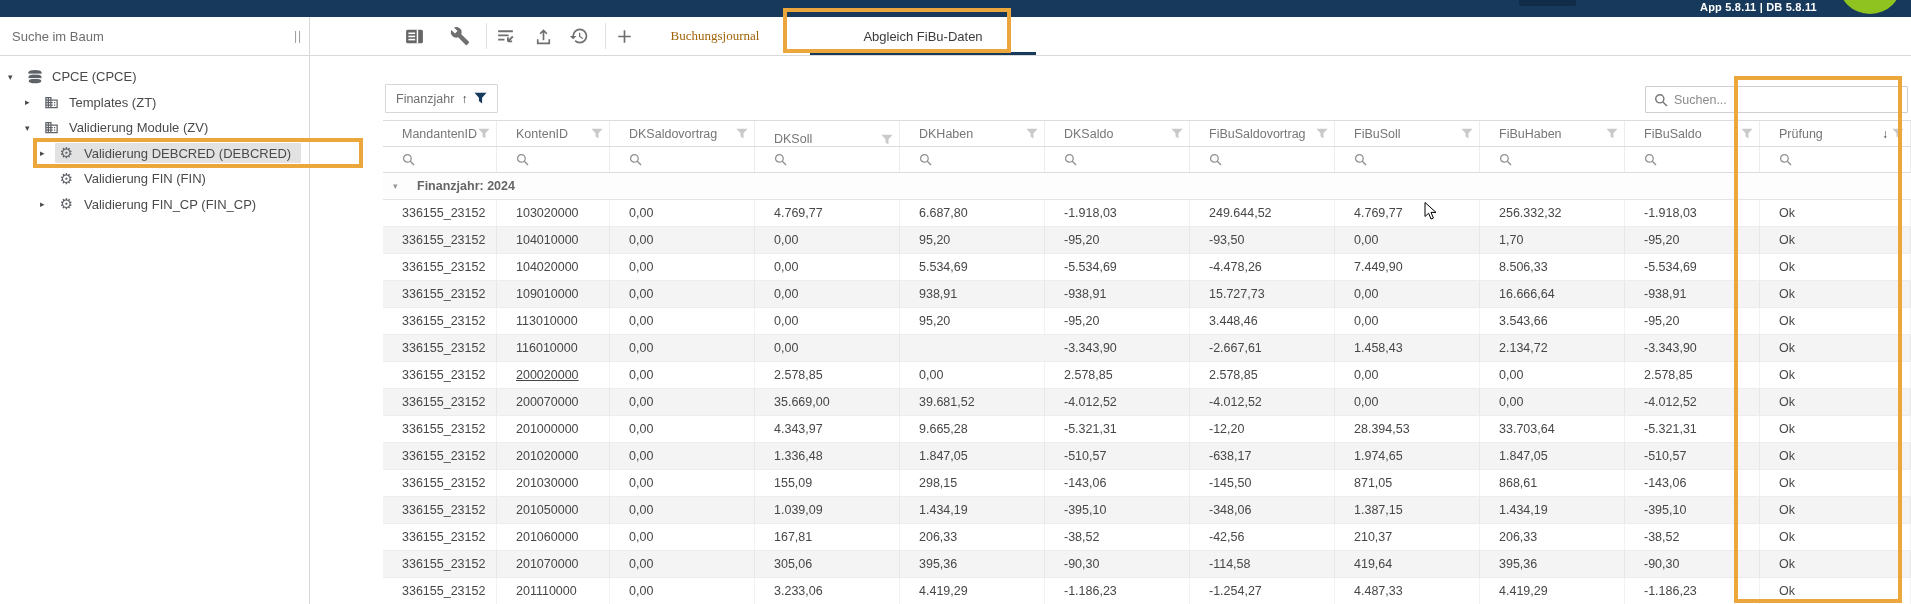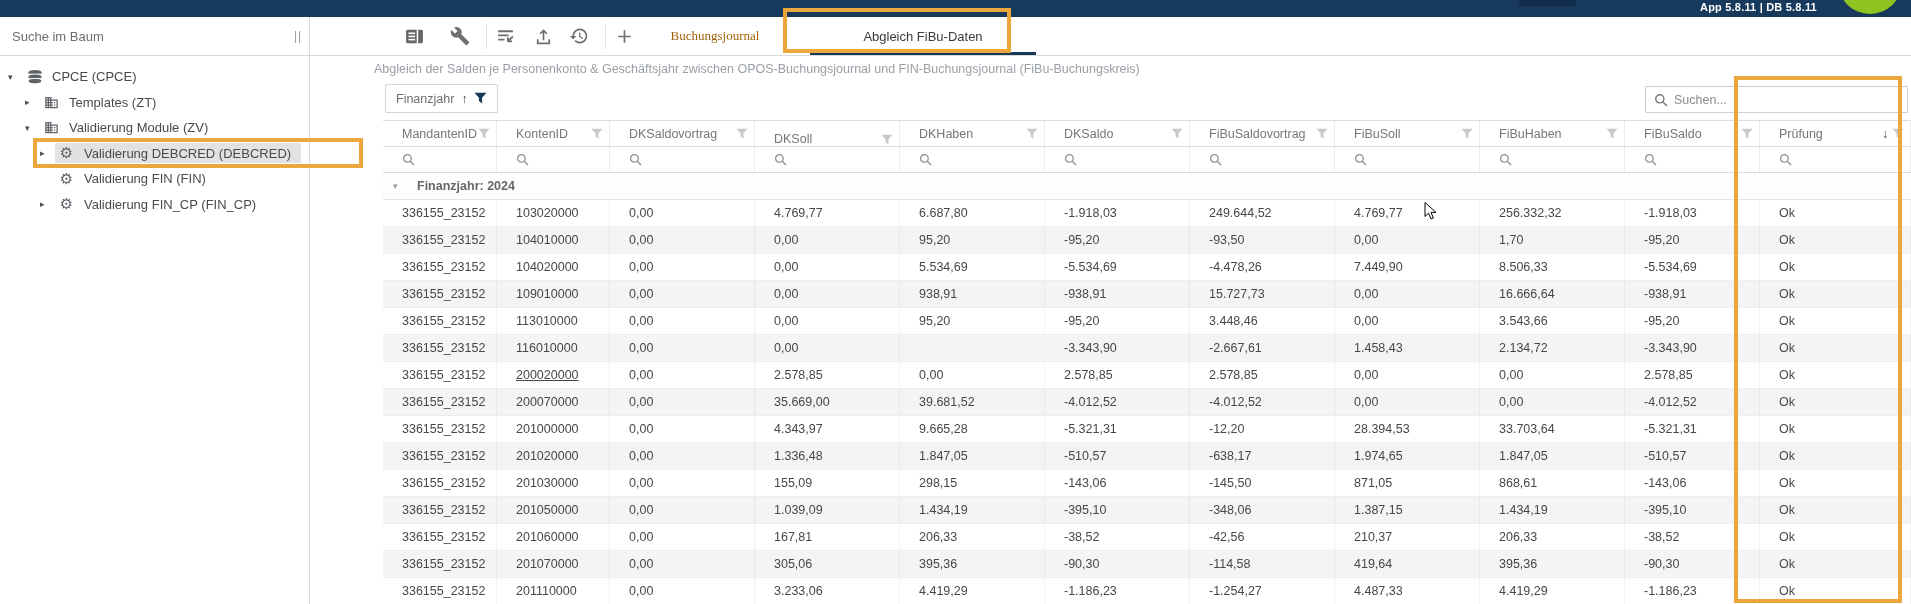--- a/index.html
+++ b/index.html
@@ -193,21 +193,20 @@
 
   <div class="tab inactive" style="left:630px;width:170px">
     <span>Buchungsjournal</span>
   </div>
   <div class="tab active" style="left:810px;width:226px">
     <span>Abgleich FiBu-Daten</span>
   </div>
   <div class="tab-underline"></div>
   <div class="strip-border"></div>
 
-  <div class="subtitle">Abgleich der Salden je Personenkonto &amp; Geschäftsjahr zwischen OPOS-Buchungsjournal und FIN-Buchungsjournal (FiBu-Buchungskreis)</div>
 
   <div class="chip">
     <span>Finanzjahr</span>
     <span class="chip-sort">↑</span>
     <svg width="13" height="13" viewBox="0 0 13 13">
         <path d="M0.5 0.8h12l-4.4 5v5.6l-3.2-2.3V5.8Z" fill="#17395c"></path>
       </svg>
   </div>
 
   <div class="table-search">

